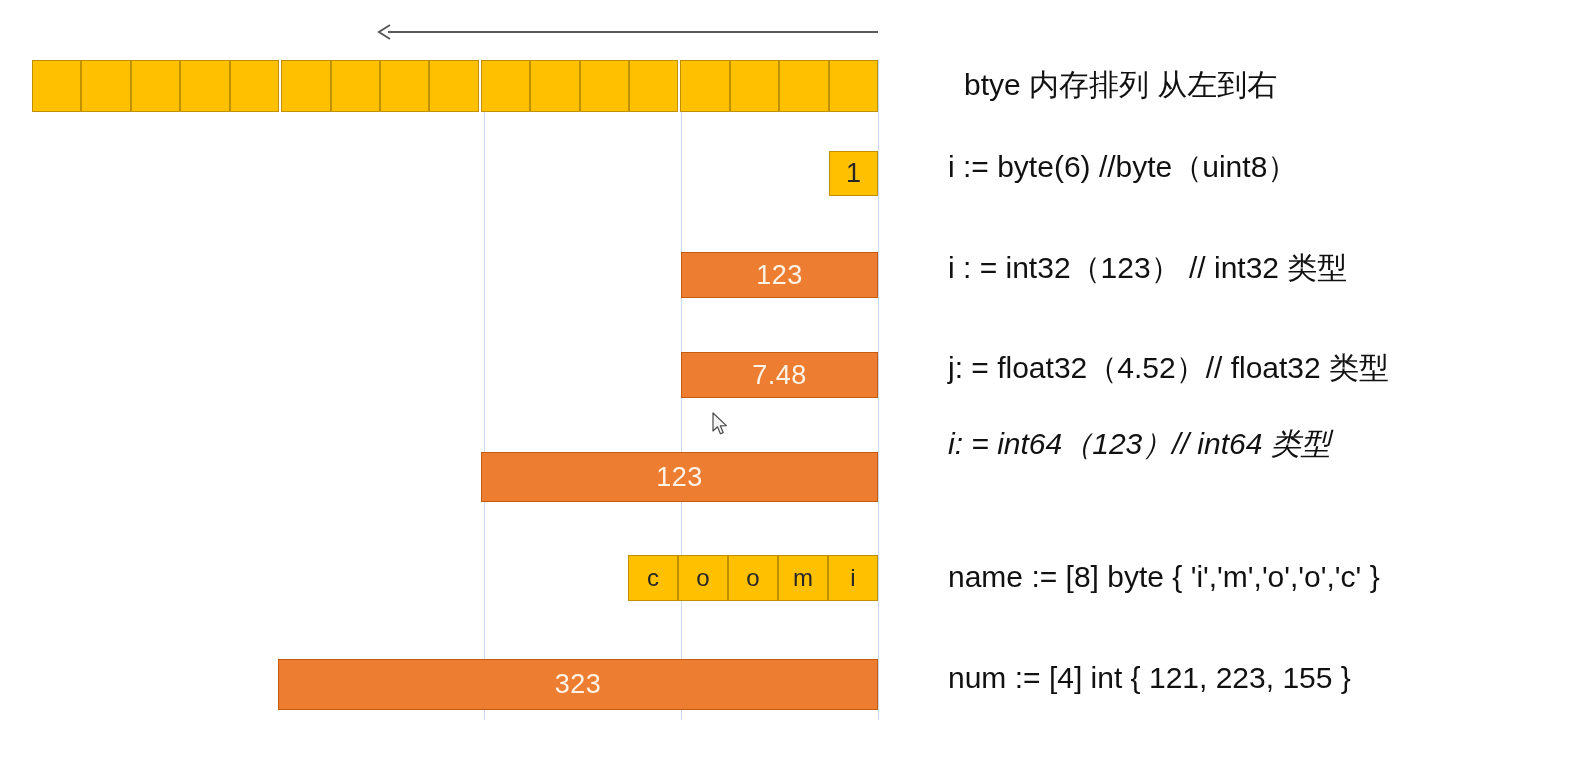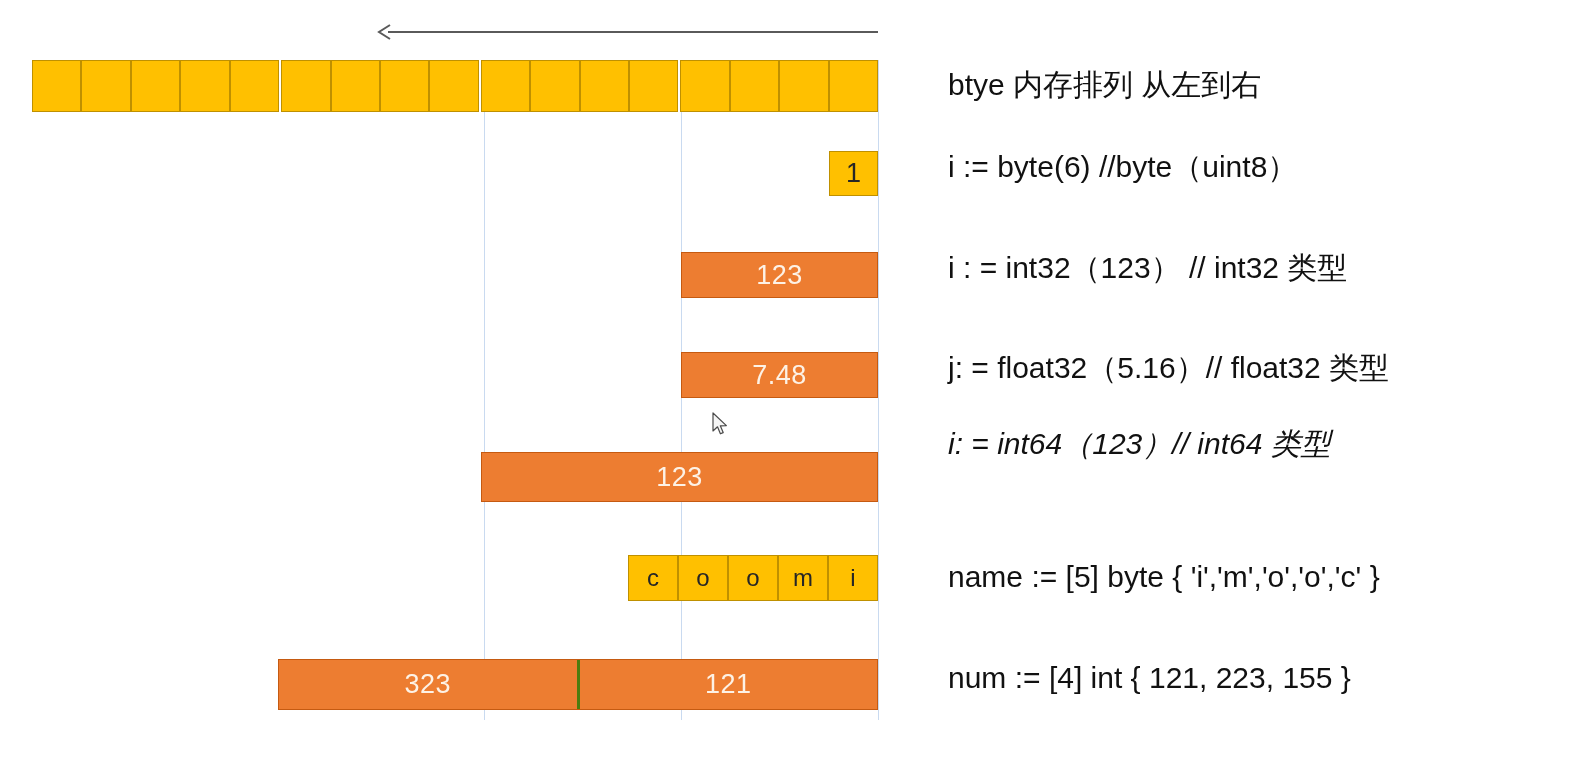--- a/index.html
+++ b/index.html
@@ -69,21 +69,21 @@
     font-size: 27px;
     letter-spacing: 0.5px;
   }
   .bar-seg {
     flex: 1 1 0;
     height: 100%;
     display: flex;
     align-items: center;
     justify-content: center;
     box-sizing: border-box;
-    border-right: 3px solid #4d7c0f;
+    border-right: 6px solid #4d7c0f;
   }
   .bar-seg:last-child { border-right: none; }
 
   
   .byte-box {
     position: absolute;
     background: #FFC000;
     border: 1px solid #BF9000;
     box-sizing: border-box;
     display: flex;
@@ -199,36 +199,33 @@
     </div>
     <div class="char-cell">
       <span>i</span>
     </div>
   </div>
 
   <div class="bar" style="left:278px; top:659px; width:600px; height:51px; padding:0;">
     <div class="bar-seg">
       <span>323</span>
     </div>
-    <div class="bar-seg">
-      <span>121</span>
-    </div>
-  </div>
-
-  <div class="code-label" style="top:70px;">btye 内存排列 从左到右</div>
+  </div>
+
+  <div class="code-label" style="top:70px;margin-left:16px;">btye 内存排列 从左到右</div>
 
   <div class="code-label" style="top:152px;">i := byte(6)  //byte（uint8）</div>
 
   <div class="code-label" style="top:253px;">i : = int32（123）   // int32 类型</div>
 
-  <div class="code-label" style="top:353px;">j: = float32（5.16）// float32 类型</div>
+  <div class="code-label" style="top:353px;">j: = float32（4.52）// float32 类型</div>
 
   <div class="code-label" style="top:429px;font-style:italic;">i: = int64（123）// int64 类型</div>
 
-  <div class="code-label" style="top:562px;">name := [5] byte { 'i','m','o','o','c' }</div>
+  <div class="code-label" style="top:562px;">name := [8] byte { 'i','m','o','o','c' }</div>
 
   <div class="code-label" style="top:663px;">num := [4] int { 121, 223, 155 }</div>
 
   <div id="mouse-cursor" style="left:712px; top:412px;">
     <svg width="18" height="26" viewBox="0 0 18 26">
       <path d="M1,1 L1,19 L5.5,14.8 L8.4,21.8 L11.2,20.6 L8.3,13.8 L14.4,13.6 Z" fill="#f5f5f5" stroke="#4a4a4a" stroke-width="1.2" stroke-linejoin="round"></path>
     </svg>
   </div>
 
 </div>

